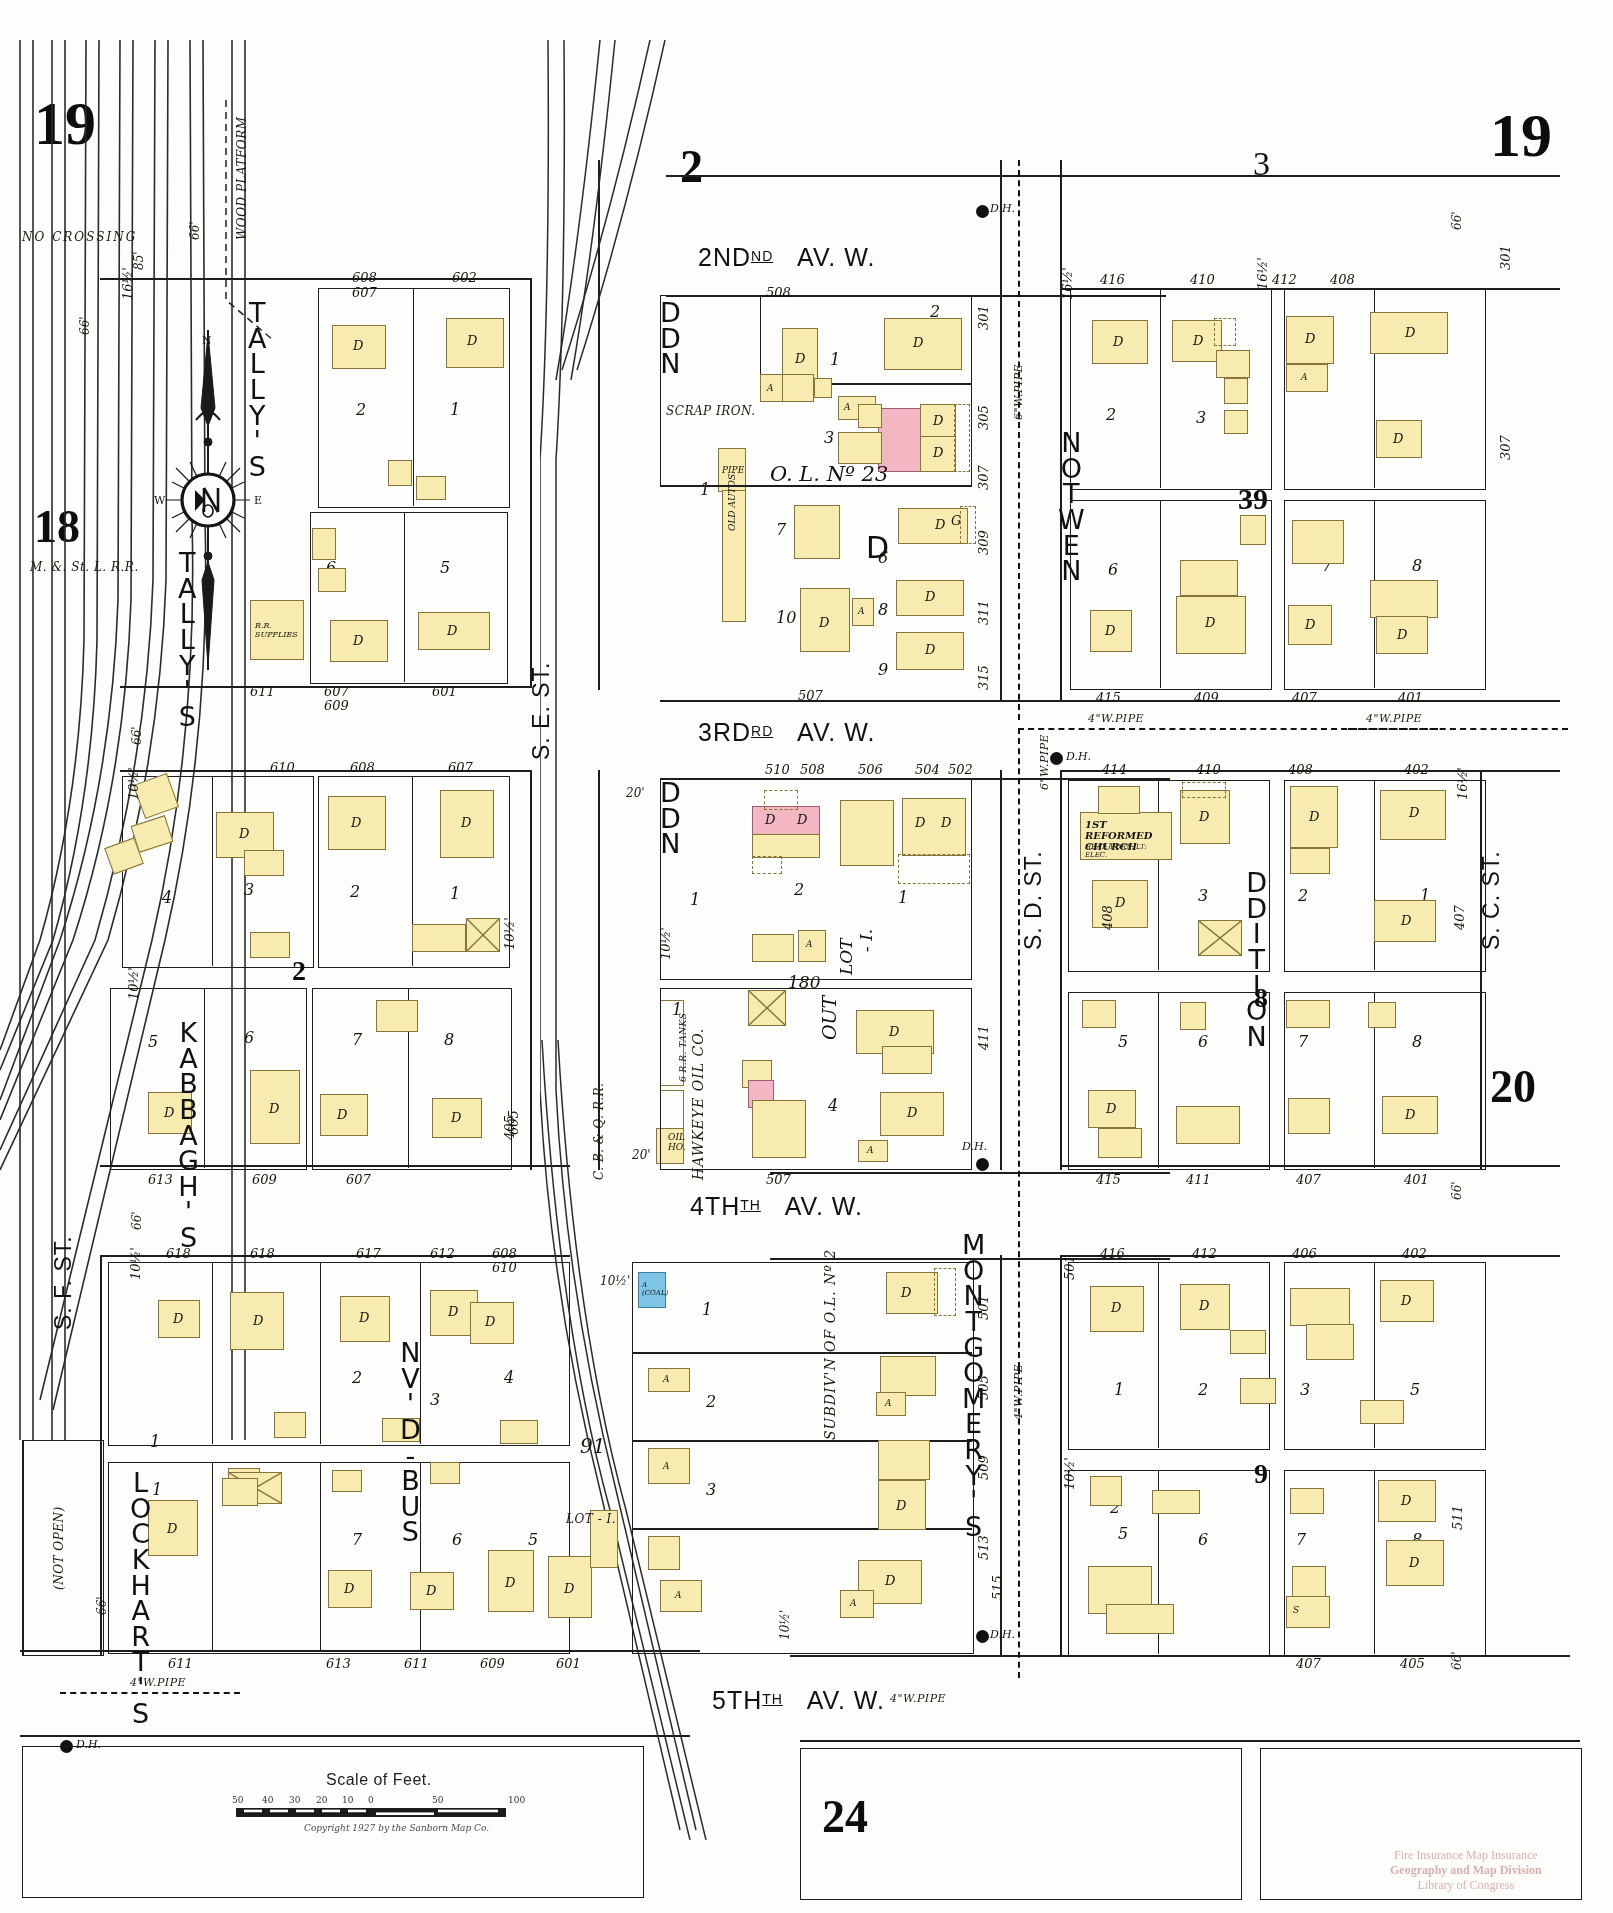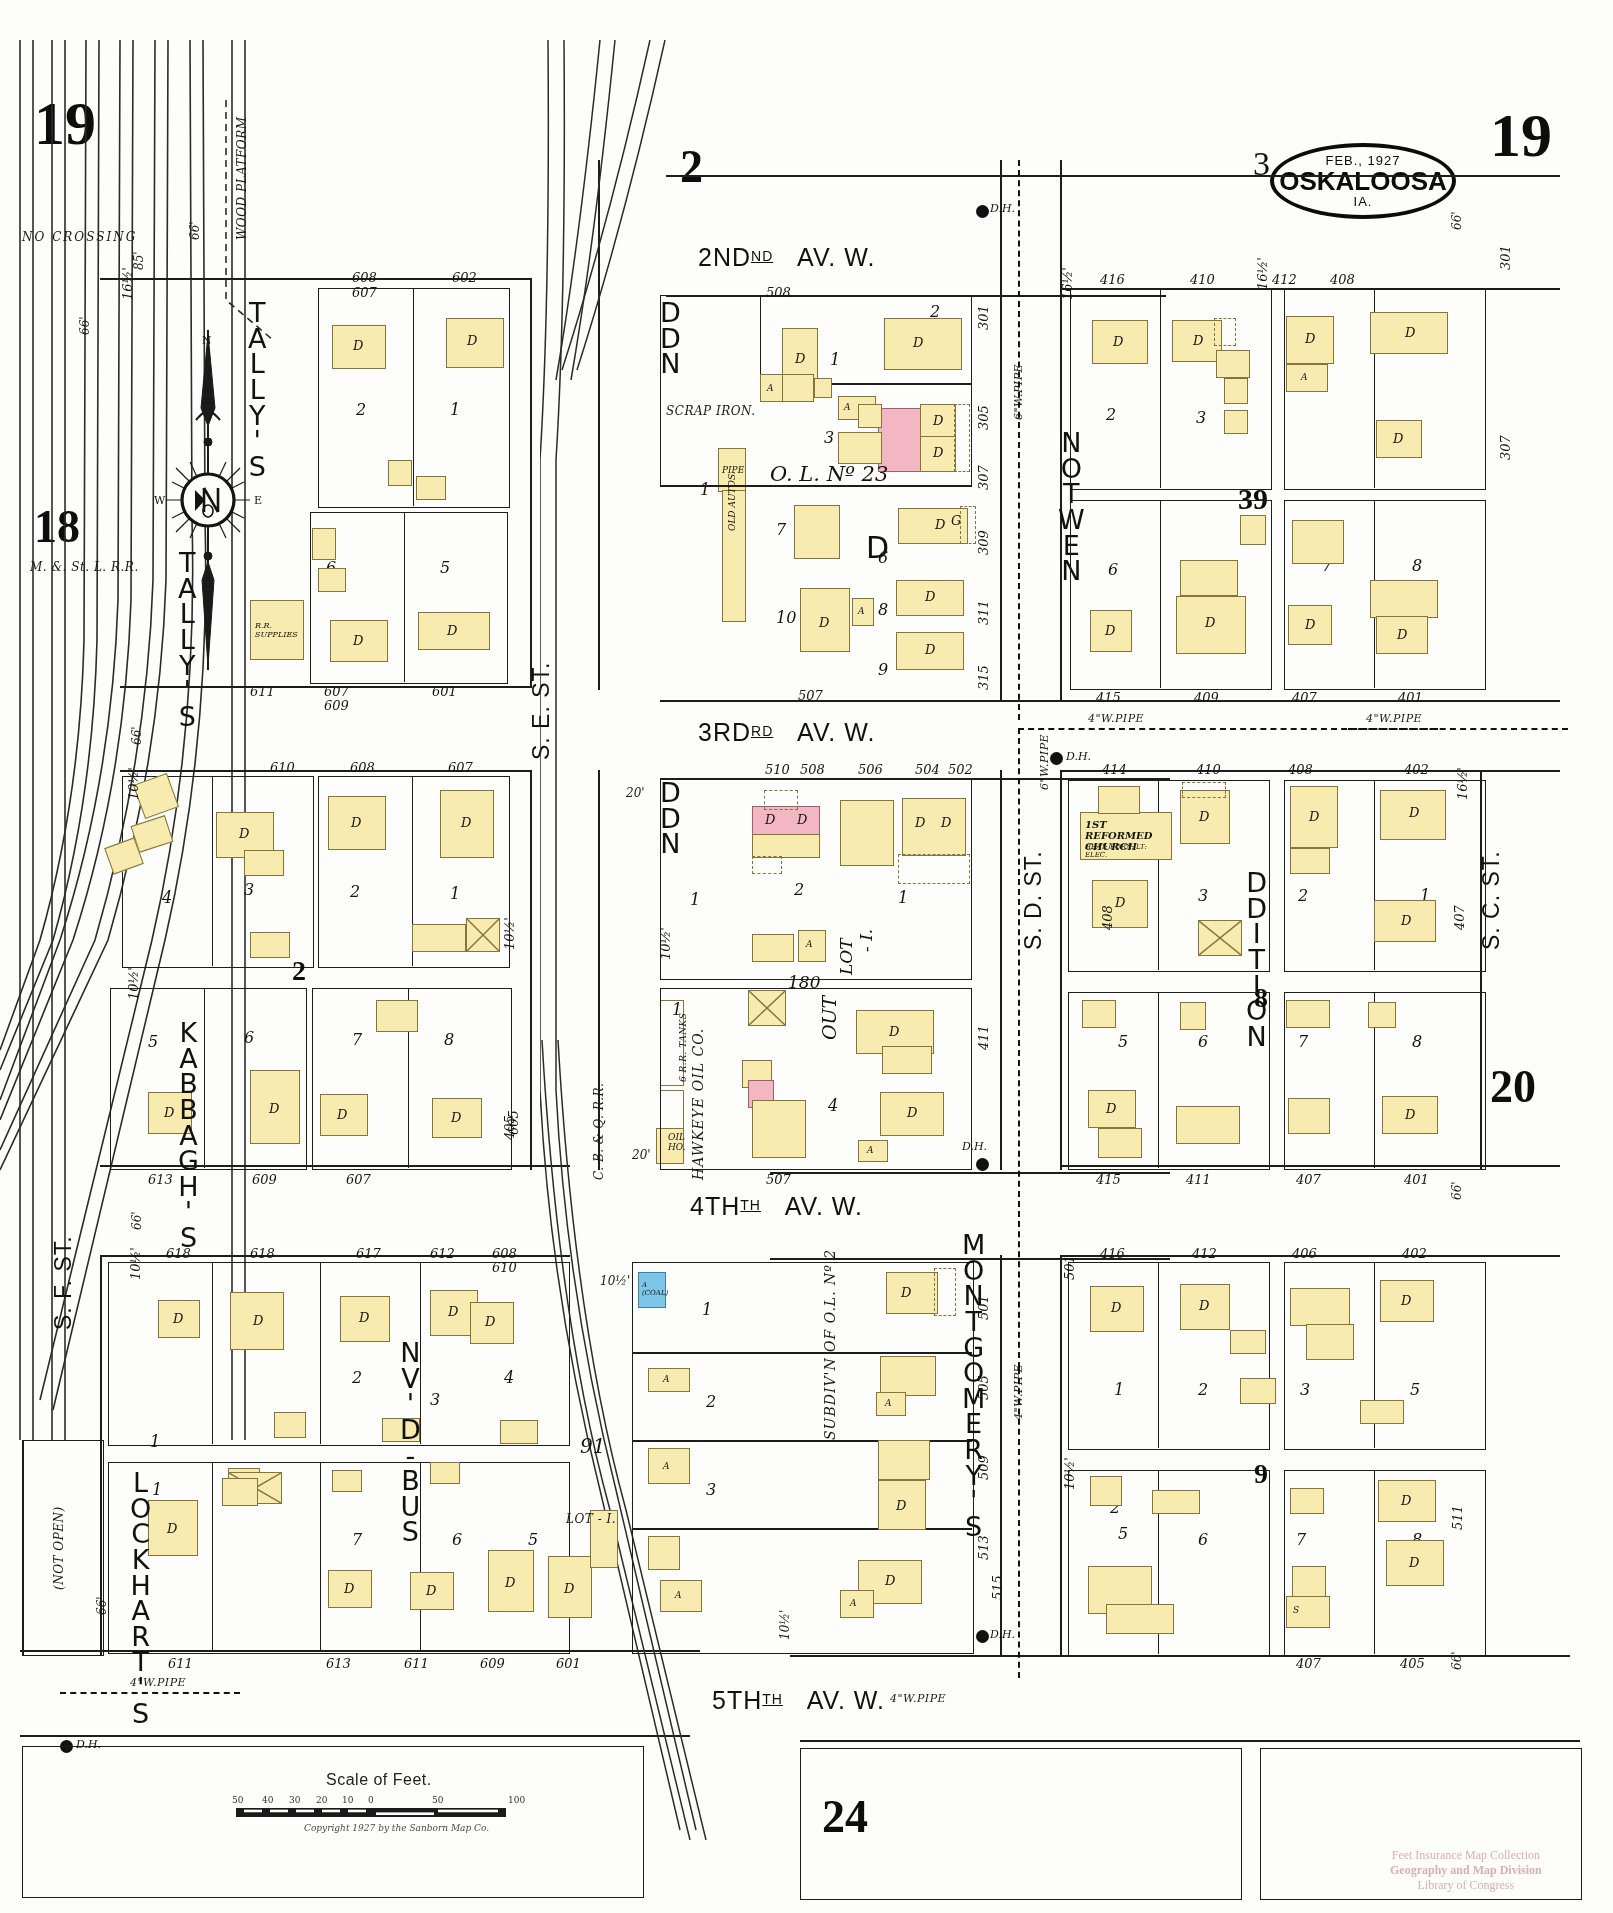--- a/index.html
+++ b/index.html
@@ -89,25 +89,20 @@
 <div id="sheet">
 
   <div class="ab sheetno" style="left:34px;top:88px;">19</div>
   <div class="ab sheetno" style="left:1490px;top:100px;">19</div>
   <div class="ab sheetno small" style="left:34px;top:500px;">18</div>
   <div class="ab sheetno small" style="left:1490px;top:1060px;">20</div>
   <div class="ab sheetno small" style="left:822px;top:1790px;">24</div>
   <div class="ab sheetno small" style="left:680px;top:140px;">2</div>
   <div class="ab" style="left:1253px;top:145px;font-family:'Liberation Serif',serif;font-size:34px;color:#111;">3</div>
 
-  <div id="cartouche">
-    <div class="c-date">FEB., 1927</div>
-    <div class="c-city">OSKALOOSA</div>
-    <div class="c-state">IA.</div>
-  </div>
 
   <svg class="ab" style="left:0;top:40px;" width="300" height="1400">
     <g stroke="#2b2b2b" stroke-width="1.6" fill="none">
       <path d="M 20 0 L 20 1400"></path>
         <path d="M 33 0 L 33 1400"></path>
       <path d="M 52 0 L 52 1400"></path>
         <path d="M 65 0 L 65 1400"></path>
       <path d="M 86 0 L 84 600 Q 80 760 40 900 L 0 1010"></path>
       <path d="M 99 0 L 97 600 Q 93 760 53 900 L 0 1030"></path>
       <path d="M 120 0 L 118 560 Q 112 740 60 900 L 0 1060"></path>
@@ -959,18 +954,18 @@
       <rect x="60" y="2" width="18" height="3.2" fill="#fdfdfb"></rect>
       <rect x="86" y="2" width="18" height="3.2" fill="#fdfdfb"></rect>
       <rect x="112" y="2" width="18" height="3.2" fill="#fdfdfb"></rect>
       <rect x="140" y="5.4" width="58" height="3.2" fill="#fdfdfb"></rect>
       <rect x="202" y="2" width="60" height="3.2" fill="#fdfdfb"></rect>
     </svg>
     <div id="copy">Copyright 1927 by the Sanborn Map Co.</div>
   </div>
 
   <div id="locstamp">
-    <div>Feet Insurance Map Collection</div>
+    <div>Fire Insurance Map Insurance</div>
     <div class="l2">Geography and Map Division</div>
     <div>Library of Congress</div>
   </div>
 
 </div>
 
 </body></html>

